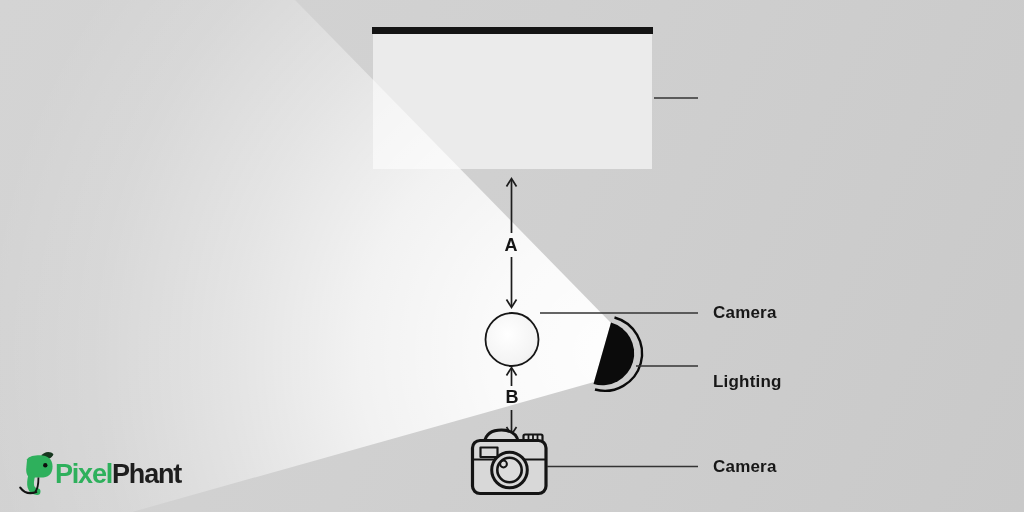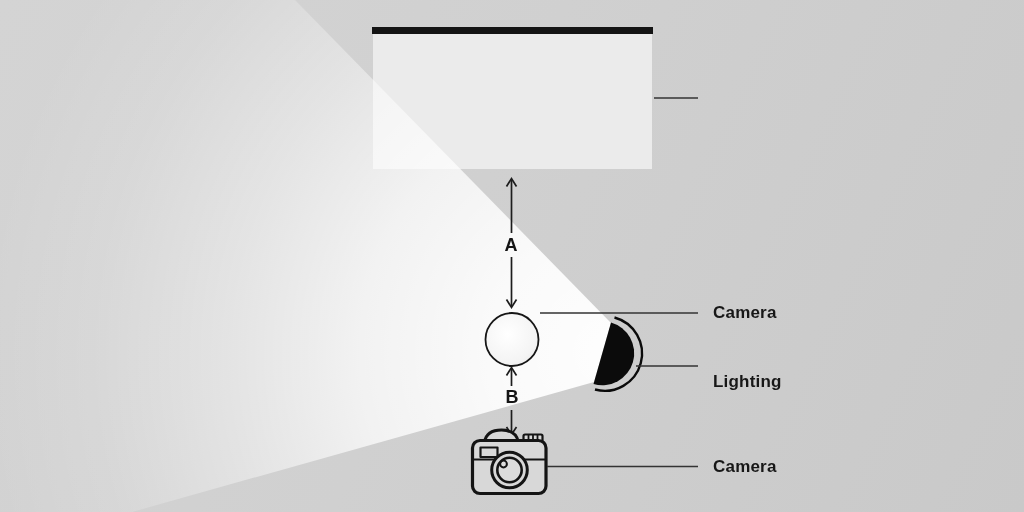--- a/index.html
+++ b/index.html
@@ -106,14 +106,34 @@
     </g>
   </svg>
 
   <div class="dist-label" style="left:511px;top:245px;">A</div>
   <div class="dist-label" style="left:512px;top:397px;">B</div>
 
   <div class="label" style="top:313px;">Camera</div>
   <div class="label" style="top:382px;">Lighting</div>
   <div class="label" style="top:467px;">Camera</div>
 
+  <div class="logo">
+    <svg class="logo-icon" width="40" height="46" viewBox="0 0 44 50">
+
+      <path d="M25 7 C28 1 36 0.5 39 4.5 C37 10 30 11.5 25 9.5 Z" fill="#17361f"></path>
+
+      <path d="M10 10 C12 6.5 18 5.5 24 5.5 C33 5.5 38 10 38 18 C38 26 33 30 25 30
+               L14 30 C10.5 30 9 26 9 21 Z" fill="#2eb05c"></path>
+
+      <path d="M15 28 C12.5 38 13.5 45 21 45.5" stroke="#2eb05c" stroke-width="7.5" stroke-linecap="round" fill="none"></path>
+
+      <path d="M22.5 30 C22.5 38 22 42.5 19 45.5" stroke="#141414" stroke-width="2" fill="none"></path>
+
+      <path d="M20 46 C13 48.5 6.5 46.5 2.5 41" stroke="#141414" stroke-width="2.4" stroke-linecap="round" fill="none"></path>
+
+      <circle cx="30" cy="16.5" r="2.4" fill="#0d0d0d"></circle>
+    </svg>
+    <div class="logo-text">
+      <span class="logo-pixel">Pixel</span><span class="logo-phant">Phant</span>
+    </div>
+  </div>
 
 </div>
 
 </body></html>

